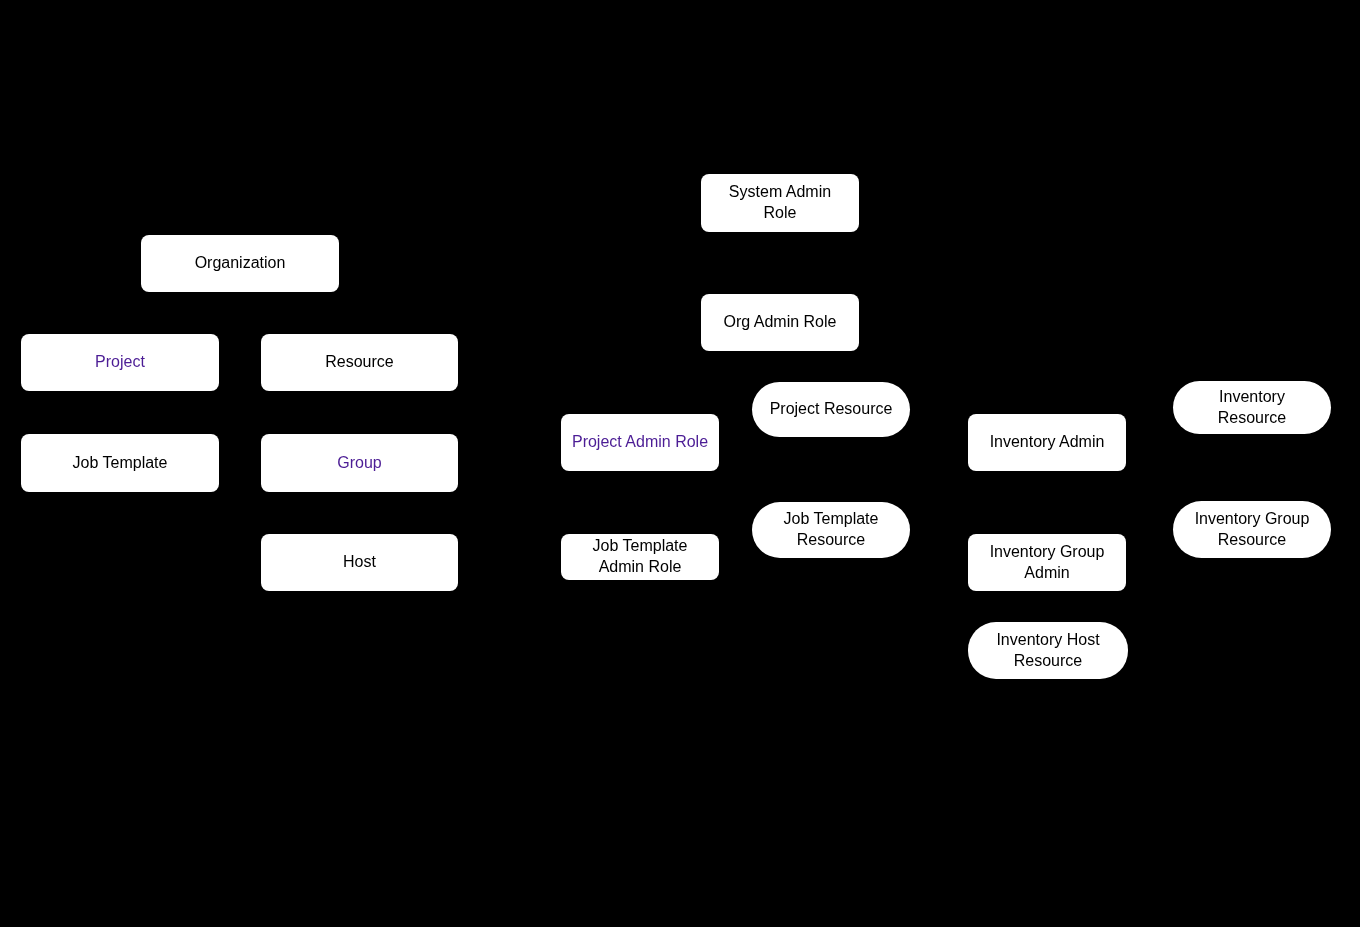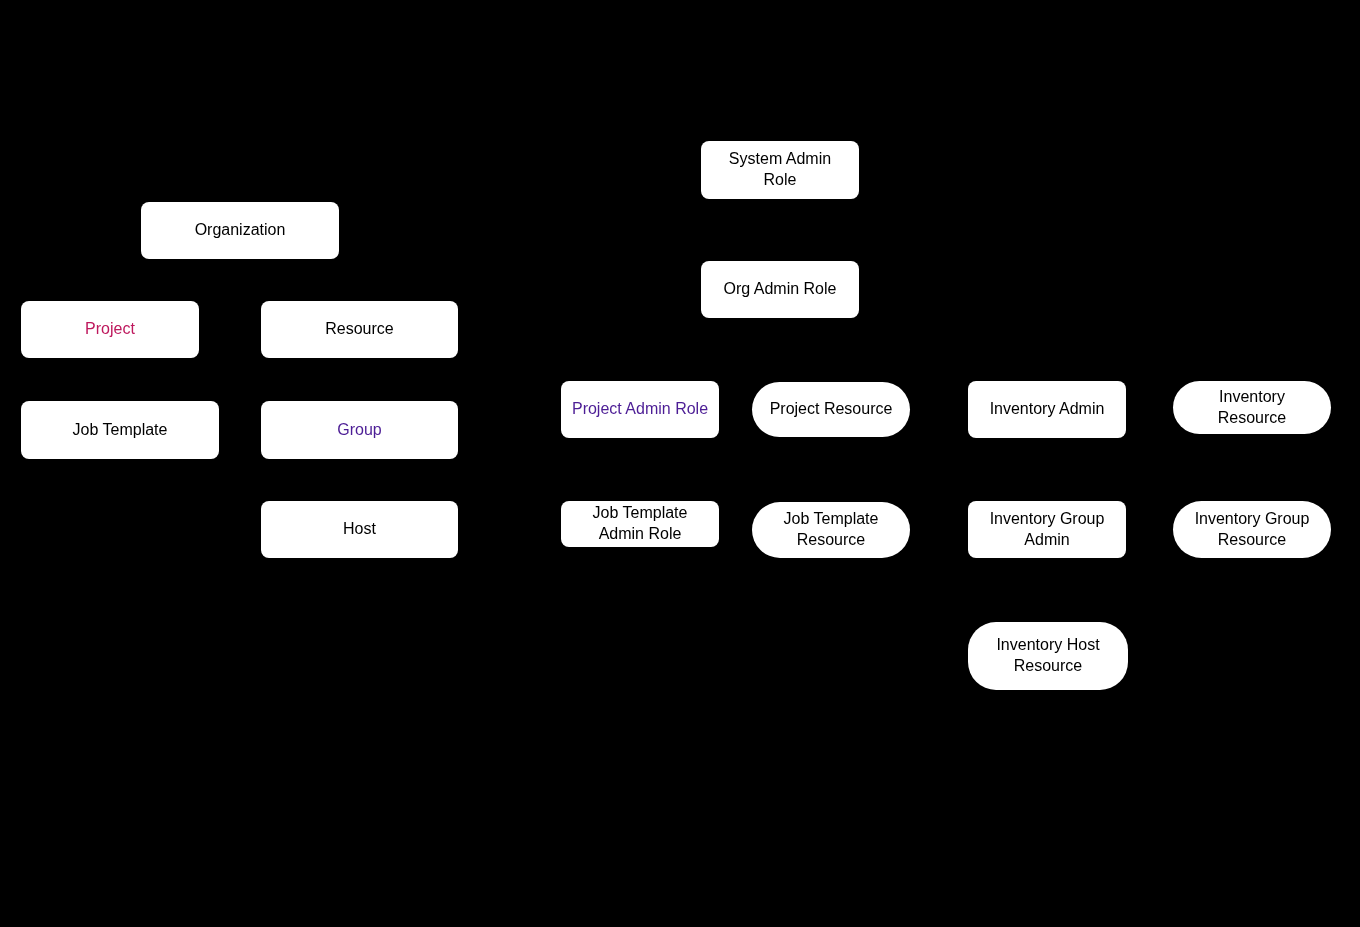--- a/index.html
+++ b/index.html
@@ -23,33 +23,34 @@
     justify-content: center;
     text-align: center;
     background: #ffffff;
     color: #000000;
     font-size: 16px;
     line-height: 1.3;
     padding: 4px 10px;
   }
   .node.rect {
     border-radius: 8px;
+    margin-top: 33px;
   }
   .node.stadium {
     border-radius: 28px;
   }
 </style>
 </head>
 <body>
 
 <div id="canvas" style="background: rgb(0, 0, 0);">
     <div class="node rect" style="left: 141px; top: 202px; width: 198px; height: 57px; background: rgb(255, 255, 255); color: rgb(0, 0, 0);">
       <span>Organization</span>
     </div>
-    <div class="node rect" style="left: 21px; top: 301px; width: 178px; height: 57px; background: rgb(255, 255, 255); color: #be185d;">
+    <div class="node rect" style="left: 21px; top: 301px; width: 198px; height: 57px; background: rgb(255, 255, 255); color: #4c1d95;">
       <span>Project</span>
     </div>
     <div class="node rect" style="left: 261px; top: 301px; width: 197px; height: 57px; background: rgb(255, 255, 255); color: rgb(0, 0, 0);">
       <span>Resource</span>
     </div>
     <div class="node rect" style="left: 21px; top: 401px; width: 198px; height: 58px; background: rgb(255, 255, 255); color: rgb(0, 0, 0);">
       <span>Job Template</span>
     </div>
     <div class="node rect" style="left: 261px; top: 401px; width: 197px; height: 58px; background: rgb(255, 255, 255); color: #4c1d95;">
       <span>Group</span>
@@ -80,16 +81,16 @@
     </div>
     <div class="node stadium" style="left: 752px; top: 502px; width: 158px; height: 56px; background: rgb(255, 255, 255); color: rgb(0, 0, 0); border-radius: 28px;">
       <span>Job Template Resource</span>
     </div>
     <div class="node rect" style="left: 968px; top: 501px; width: 158px; height: 57px; background: rgb(255, 255, 255); color: rgb(0, 0, 0);">
       <span>Inventory Group Admin</span>
     </div>
     <div class="node stadium" style="left: 1173px; top: 501px; width: 158px; height: 57px; background: rgb(255, 255, 255); color: rgb(0, 0, 0); border-radius: 28.5px;">
       <span>Inventory Group Resource</span>
     </div>
-    <div class="node stadium" style="left: 968px; top: 622px; width: 160px; height: 68px; background: rgb(255, 255, 255); color: rgb(0, 0, 0); border-radius: 28px;">
+    <div class="node stadium" style="left: 968px; top: 622px; width: 160px; height: 57px; background: rgb(255, 255, 255); color: rgb(0, 0, 0); border-radius: 28px;">
       <span>Inventory Host Resource</span>
     </div>
   </div>
 
 </body></html>

